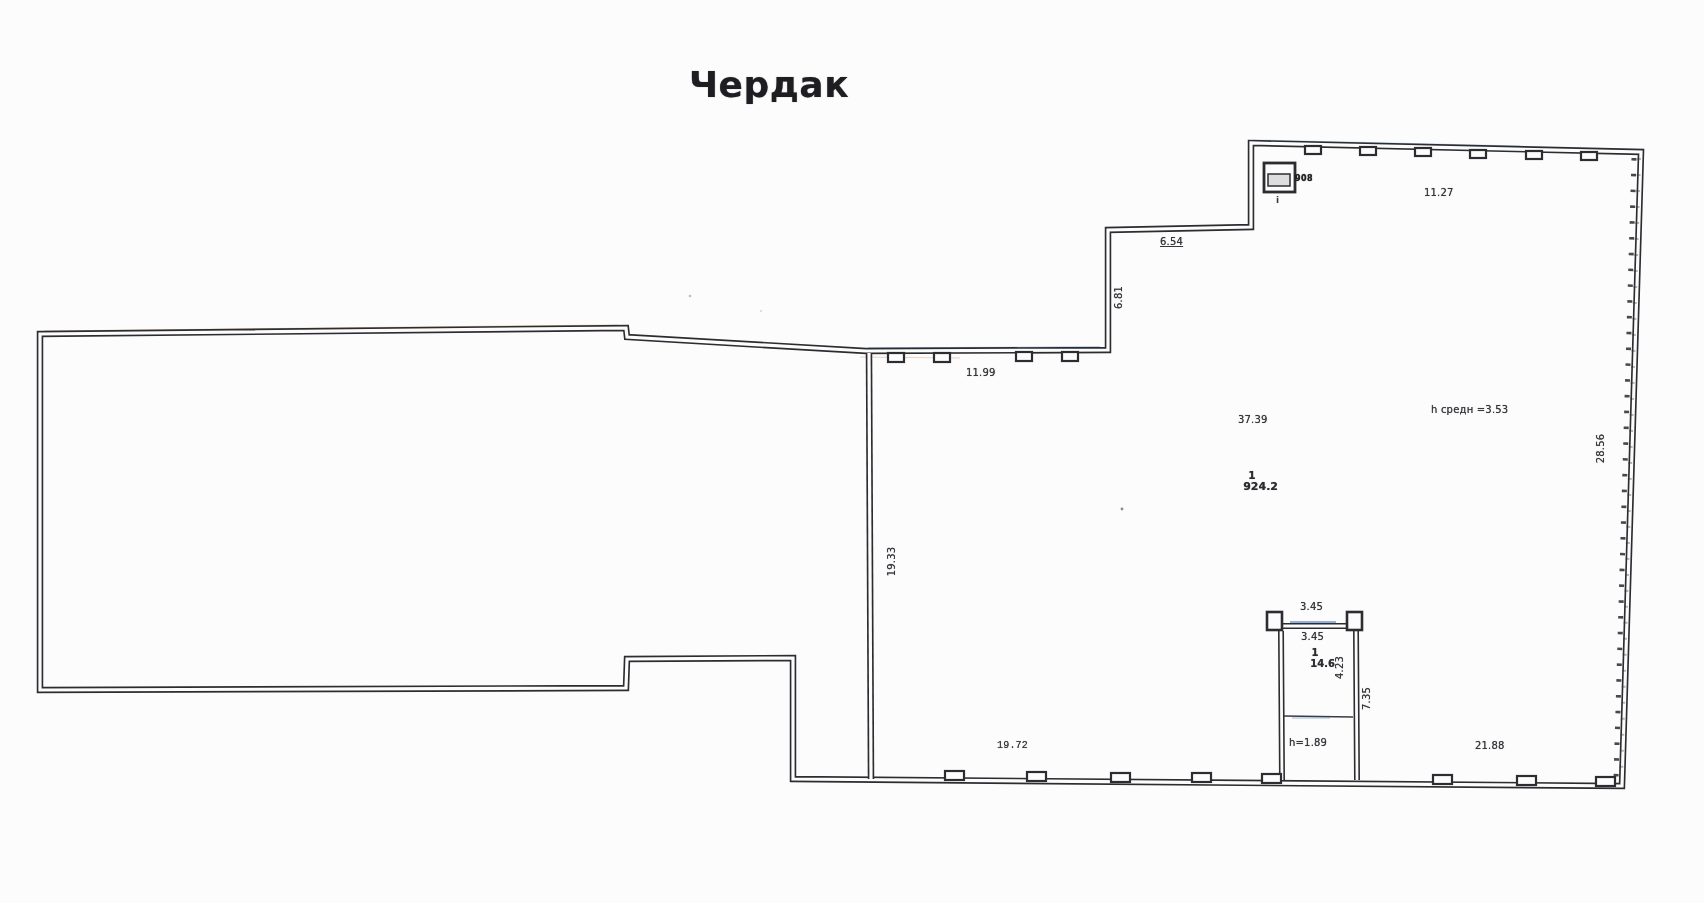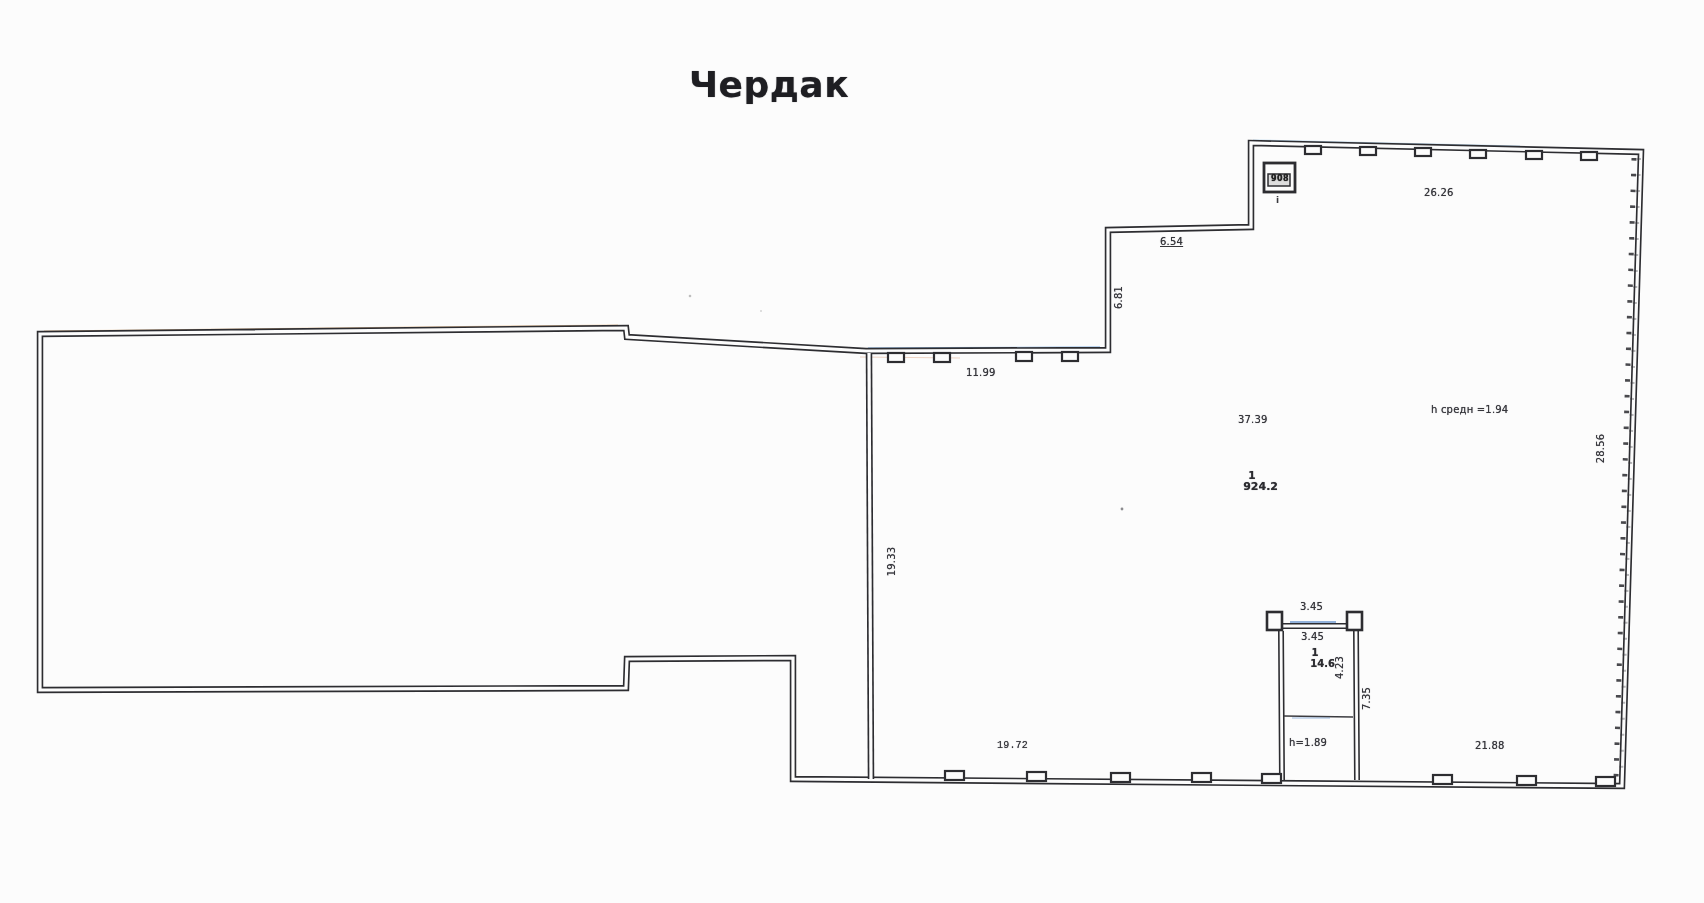--- a/index.html
+++ b/index.html
@@ -21,20 +21,21 @@
   }
   .rot{transform:rotate(-90deg);}
   .stack{position:absolute;text-align:center;}
   .stack .num{display:block;font:700 10.5px "DejaVu Sans",sans-serif;line-height:11px;color:#2c2c30;text-shadow:0 0 .7px rgba(45,45,55,.8);}
   .stack .bar{height:1.3px;background:#3a3a3e;margin:0 auto;}
   .stack .val{display:block;font:700 11px "DejaVu Sans",sans-serif;line-height:12px;color:#2c2c30;text-shadow:0 0 .7px rgba(45,45,55,.8);text-align:right;}
   .stamp-code{
     position:absolute;left:1266px;top:174px;width:28px;text-align:center;
     font:700 8px "DejaVu Sans",sans-serif;color:#222;letter-spacing:.5px;
     text-shadow:0 0 1px rgba(0,0,0,.9);
+    padding-left:24px;
   }
   .stamp-mark{
     position:absolute;left:1276px;top:195px;
     font:700 9px "DejaVu Sans",sans-serif;color:#3a3a3e;
   }
   svg{position:absolute;left:0;top:0;}
 </style>
 </head>
 <body>
 
@@ -110,26 +111,26 @@
     <g>
       <circle cx="690" cy="296" r="1.3" fill="#8a8a8a" opacity=".55"></circle>
       <circle cx="761" cy="311" r="1" fill="#999999" opacity=".4"></circle>
       <circle cx="1122" cy="509" r="1.4" fill="#6f6f73" opacity=".8"></circle>
     </g>
   </svg>
 
   <span class="stamp-code">908</span>
   <span class="stamp-mark">i</span>
 
-  <span class="dim" style="left:1424px;top:187px;">26.26</span>
+  <span class="dim" style="left:1424px;top:187px;">11.27</span>
   <span class="dim" style="left:1160px;top:236px;text-decoration:underline;">6.54</span>
   <span class="dim rot" style="left:1107px;top:292px;">6.81</span>
   <span class="dim" style="left:966px;top:367px;">11.99</span>
   <span class="dim" style="left:1238px;top:414px;text-align:right;">37.39</span>
-  <span class="dim" style="left:1431px;top:404px;">h средн =1.94</span>
+  <span class="dim" style="left:1431px;top:404px;">h средн =3.53</span>
   <span class="dim rot" style="left:1586px;top:443px;">28.56</span>
   <span class="dim rot" style="left:877px;top:556px;">19.33</span>
   <span class="dim" style="left:997px;top:740px;font-family:Liberation Mono, monospace;">19.72</span>
   <span class="dim" style="left:1475px;top:740px;">21.88</span>
 
   <div class="stack" style="left:1226px;top:470px;width:52px;">
     <span class="num">1</span>
     <span class="bar" style="width:26px;"></span>
     <span class="val">924.2</span>
   </div>

